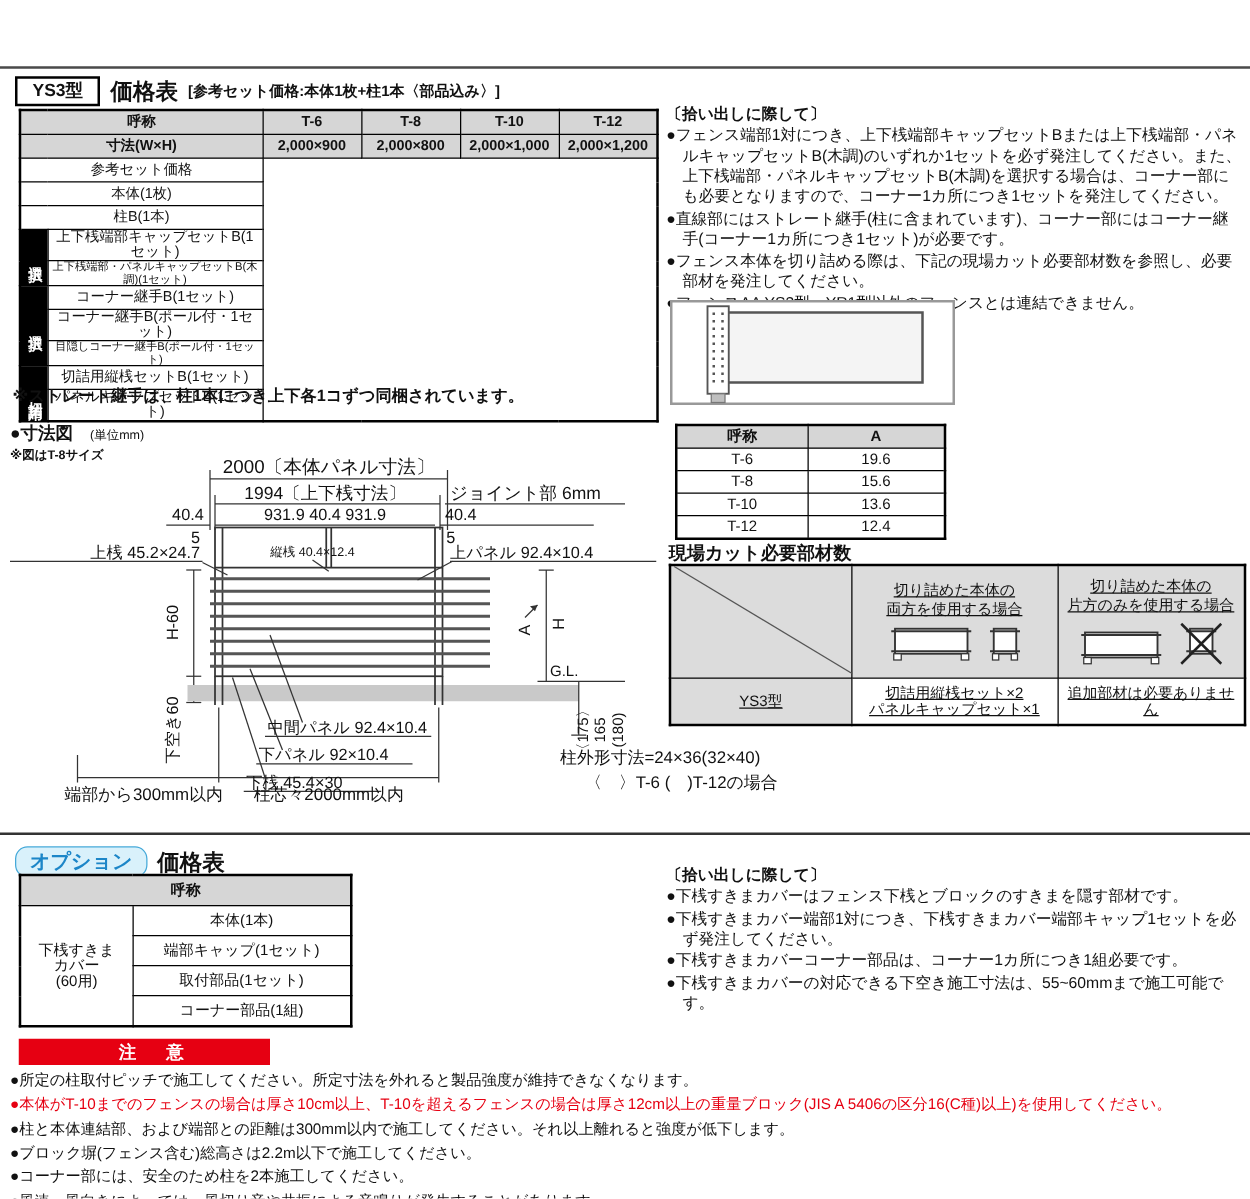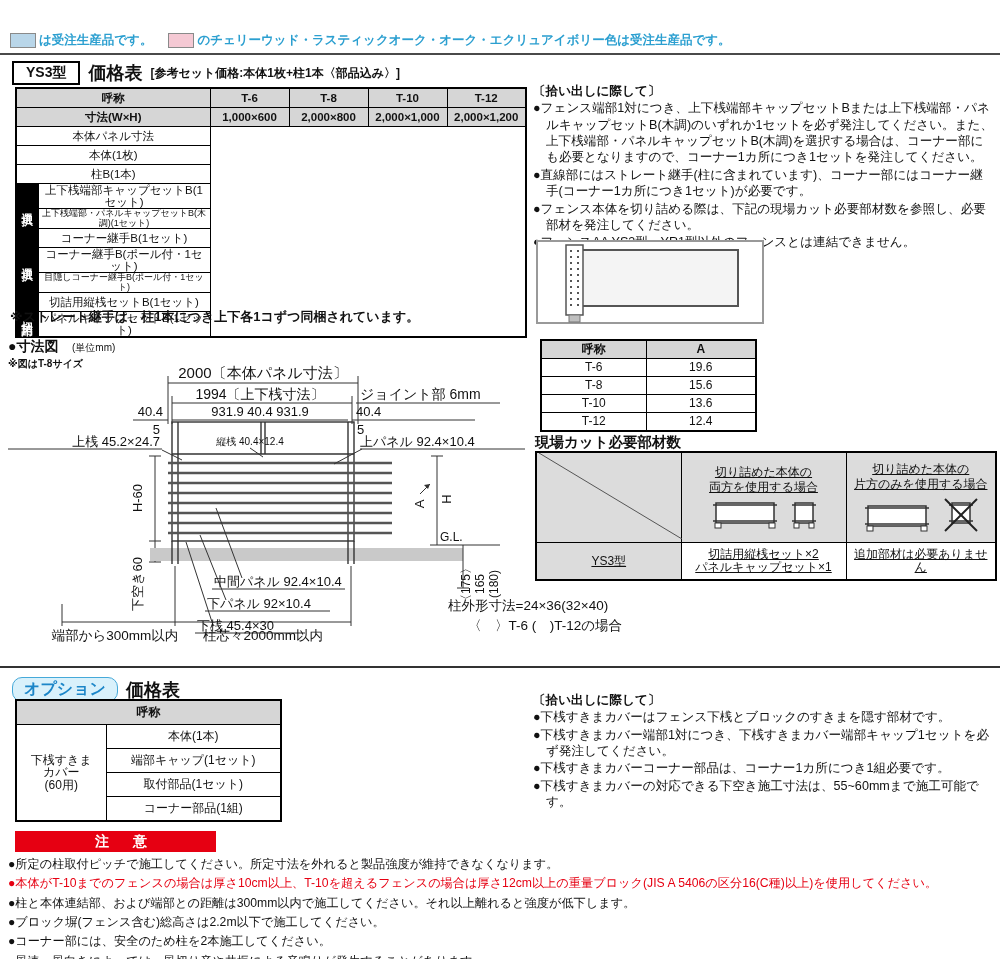--- a/index.html
+++ b/index.html
@@ -66,30 +66,20 @@
   svg text{font-family:"Liberation Sans","DejaVu Sans",sans-serif;fill:#111;}
   .dl{stroke:#333;stroke-width:1;fill:none;}
   .slat{stroke:#555;stroke-width:2.4;}
   .frame{stroke:#333;stroke-width:1.4;fill:none;}
 </style>
 </head>
 <body>
 
 <div id="page">
 
-  <div id="legend" class="abs">
-    <div class="legend-item">
-      <span class="swatch" style="background:#b9d6e9"></span>
-      <span class="legend-txt">は受注生産品です。</span>
-    </div>
-    <div class="legend-item">
-      <span class="swatch" style="background:#f5c9d4"></span>
-      <span class="legend-txt">のチェリーウッド・ラスティックオーク・オーク・エクリュアイボリー色は受注生産品です。</span>
-    </div>
-  </div>
   <div class="abs rule" style="top:53px"></div>
 
   <div class="abs sec-head" style="top:61px;left:12px">
     <span class="ys-badge">YS3型</span>
     <span class="sec-title">価格表</span>
     <span class="sec-sub">[参考セット価格:本体1枚+柱1本〈部品込み〉]</span>
   </div>
 
   <table class="abs grid price-table" style="top:87px;left:15px">
     <colgroup>
@@ -103,27 +93,27 @@
     <tbody>
         <tr class="hdr">
       <td colspan="2">呼称</td>
       <td>T-6</td>
       <td>T-8</td>
       <td>T-10</td>
       <td>T-12</td>
     </tr>
     <tr class="hdr">
       <td colspan="2">寸法(W×H)</td>
-      <td>1,000×600</td>
+      <td>2,000×900</td>
       <td>2,000×800</td>
       <td>2,000×1,000</td>
       <td>2,000×1,200</td>
     </tr>
     <tr>
-      <td colspan="2">本体パネル寸法</td>
+      <td colspan="2">参考セット価格</td>
       <td colspan="4" rowspan="10" class="empty-cell"></td>
     </tr>
     <tr>
           <td colspan="2">本体(1枚)</td>
         </tr>
     <tr>
           <td colspan="2">柱B(1本)</td>
         </tr>
     <tr>
       <td rowspan="2" class="vhead">選択</td>

